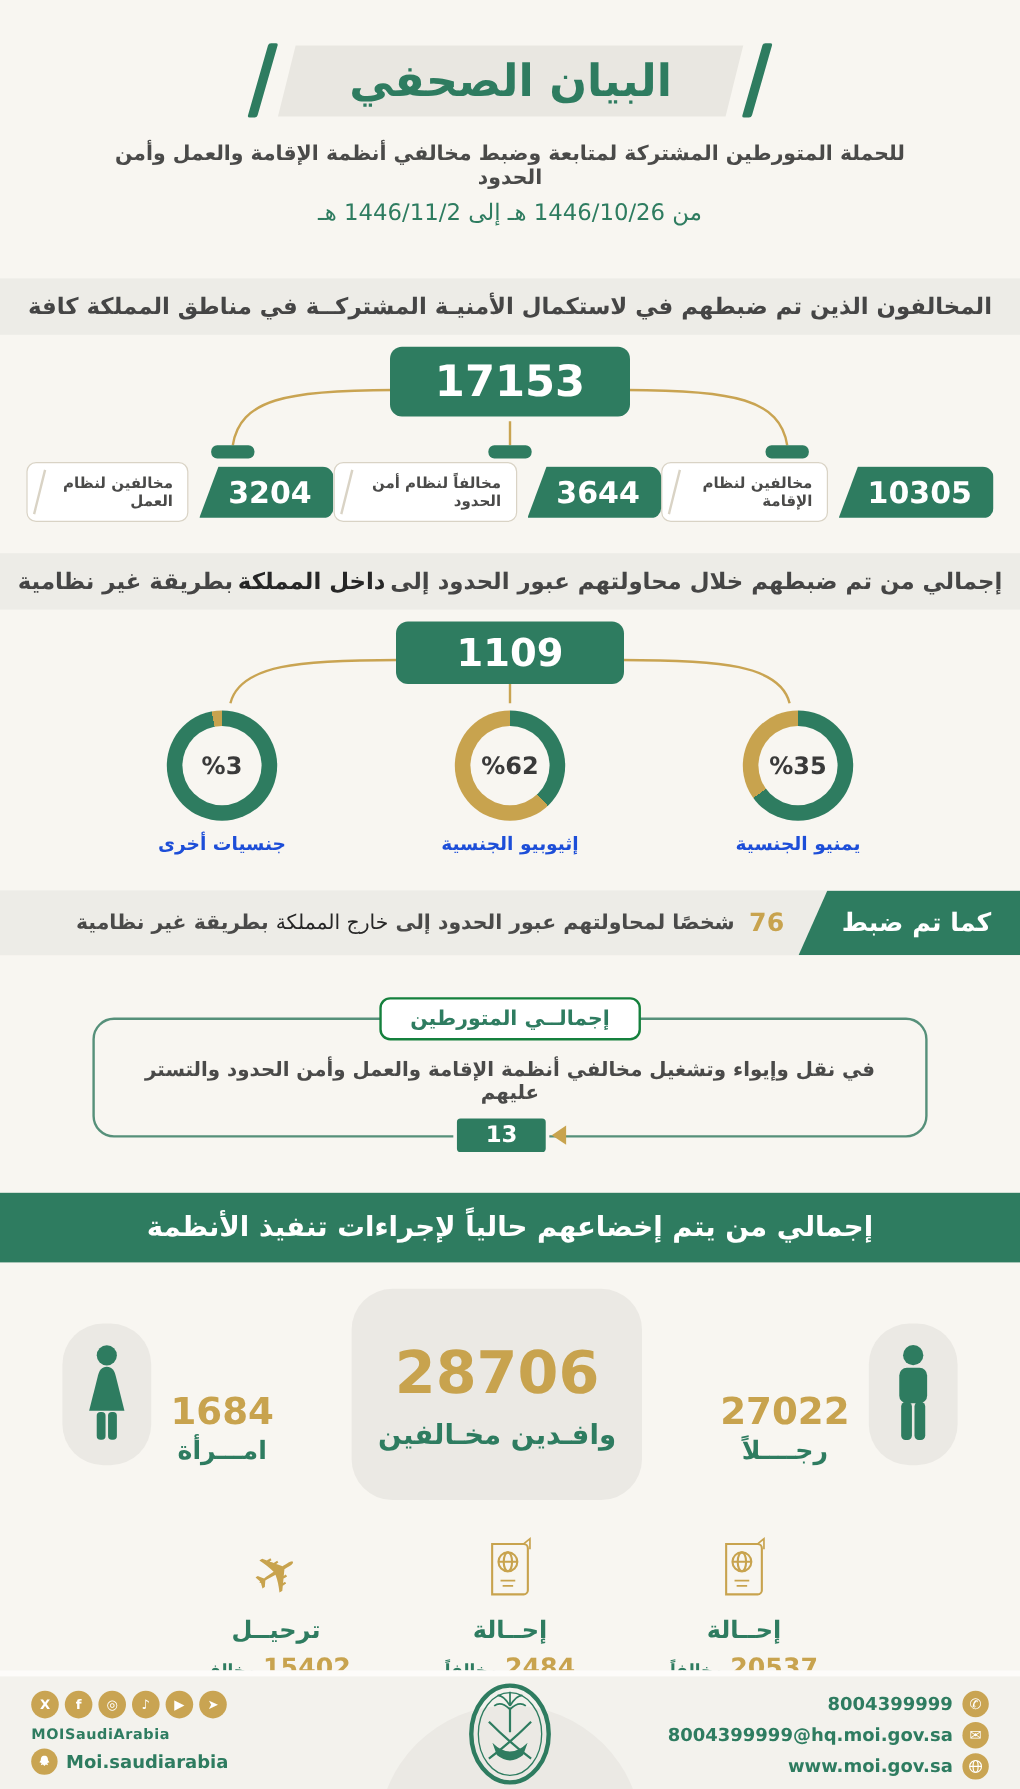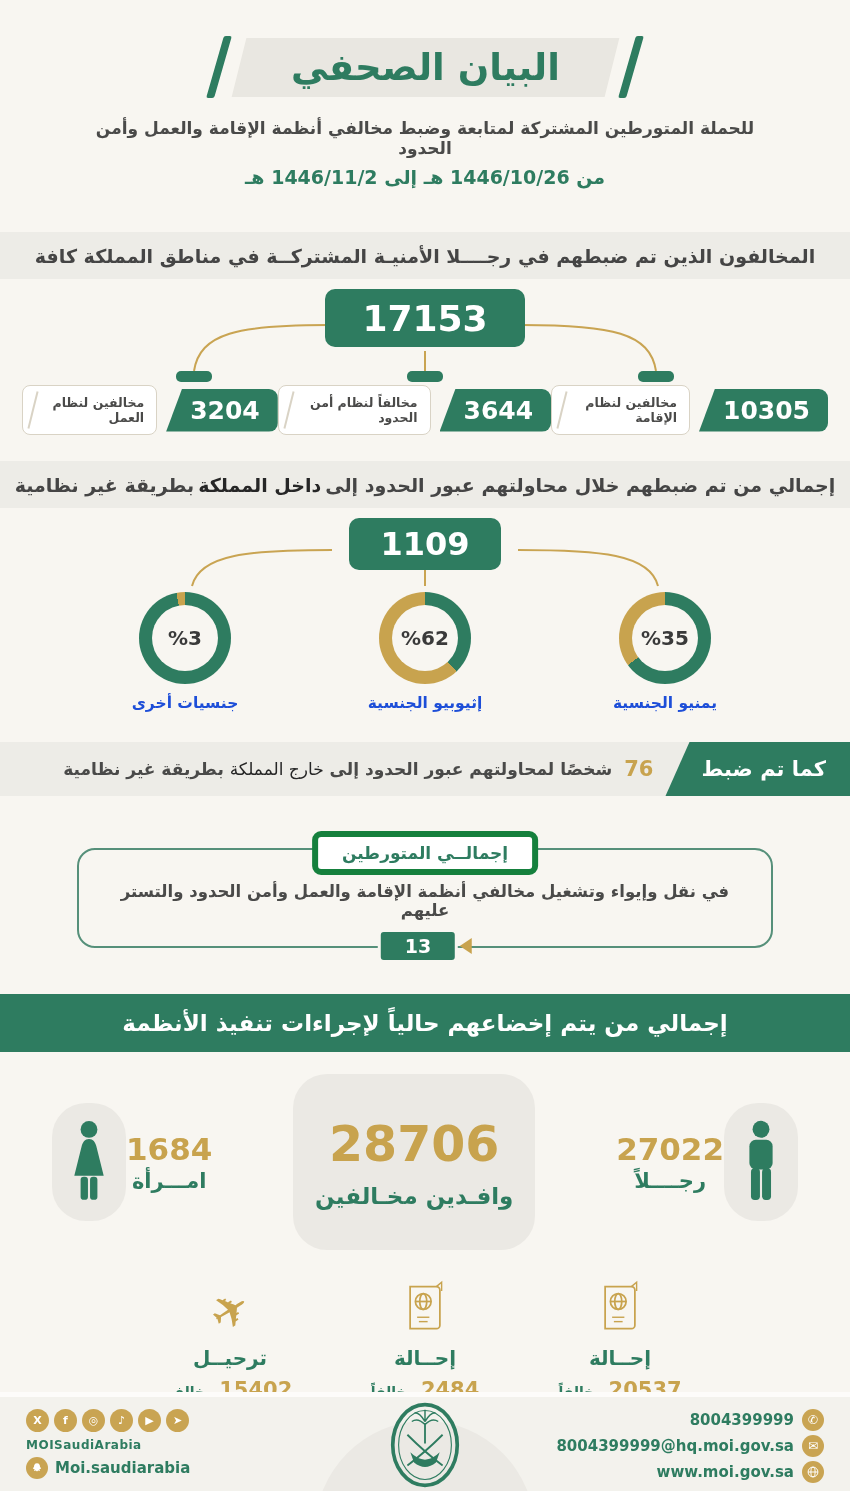--- a/index.html
+++ b/index.html
@@ -6,34 +6,34 @@
   .page{position:relative;width:850px;height:1491px;margin:0 auto;background:#f8f6f1;
         font-family:"DejaVu Sans",sans-serif;direction:rtl;overflow:hidden;color:#474747;}
 
   
   .header{display:flex;justify-content:center;align-items:center;gap:16px;padding-top:36px;}
   .hd-slash{width:8px;height:62px;background:#2e7c60;transform:skewX(-16deg);border-radius:2px;}
   .title-plate{background:#e9e7e1;transform:skewX(-14deg);padding:8px 52px;}
   .title-plate .tp-in{display:block;transform:skewX(14deg);color:#2e7c60;font-size:37px;font-weight:800;}
 
   .sub1{margin-top:20px;text-align:center;font-size:17px;font-weight:700;color:#4a4a49;padding:0 90px;}
-  .sub2{margin-top:8px;text-align:center;font-size:19px;font-weight:700;color:#2e7c60;}
+  .sub2{margin-top:8px;text-align:center;font-size:19px;font-weight:400;color:#2e7c60;}
 
   
   .bar{background:#edece7;height:47px;display:flex;align-items:center;justify-content:center;
        font-weight:800;color:#454545;font-size:19px;}
   .bar .bold{font-weight:900;color:#262626;margin:0 4px;}
   .bar1{margin-top:44px;}
   .bar2{margin-top:26px;}
 
   
   .total-box{position:relative;z-index:2;width:200px;height:58px;margin:10px auto 0;background:#2e7c60;
              border-radius:10px;color:#fff;font-size:36px;font-weight:800;
              display:flex;align-items:center;justify-content:center;}
-  .total-box.small{width:152px;height:52px;font-size:32px;}
+  .total-box.small{width:190px;height:52px;font-size:32px;}
   svg.conn{display:block;margin-top:-30px;position:relative;z-index:1;}
 
   .cat-row{display:flex;justify-content:space-between;align-items:center;padding:0 22px;margin-top:-4px;}
   .cat{display:flex;align-items:center;gap:9px;}
   .cat-num{background:#2e7c60;color:#ffffff;font-weight:800;font-size:25px;padding:7px 18px 7px 24px;
            border-radius:0 9px 9px 0;clip-path:polygon(16px 0,100% 0,100% 100%,0 100%);}
   .cat-label{position:relative;background:#fff;border:1px solid #d9d3c5;border-radius:8px;
              padding:9px 12px 9px 20px;font-size:12.5px;font-weight:700;color:#4a4a49;}
   .cat-label::after{content:"";position:absolute;left:9px;top:5px;bottom:5px;width:2px;
                     background:#d9d3c5;transform:rotate(14deg);}
@@ -54,34 +54,34 @@
             display:flex;align-items:center;padding:0 24px 0 36px;
             clip-path:polygon(24px 0,100% 0,100% 100%,0 100%);}
   .ob-count{color:#c8a34e;font-size:21px;font-weight:800;}
   .ob-text{font-size:17px;font-weight:700;color:#4a4a49;}
   .ob-text .bold{font-weight:400;color:#262626;}
 
   
   .involved{position:relative;width:640px;margin:52px auto 0;border:2px solid #56907a;border-radius:18px;
             padding:32px 26px 26px;text-align:center;font-size:16.5px;font-weight:700;color:#4a4a49;}
   .inv-chip{position:absolute;top:-19px;right:50%;transform:translateX(50%);background:#fff;
-            border:6px solid #15803d;border-radius:9px;padding:6px 24px;color:#2e7c60;
+            border:2px solid #15803d;border-radius:9px;padding:6px 24px;color:#2e7c60;
             font-size:17px;font-weight:800;white-space:nowrap;}
   .inv-badge{position:absolute;bottom:-17px;left:50%;transform:translateX(-50%);
              direction:ltr;display:flex;align-items:center;}
   .b13{background:#2e7c60;color:#fff;font-weight:800;font-size:19px;border-radius:6px;
        padding:3px 24px;border:3px solid #f8f6f1;}
   .tri13{width:0;height:0;border-top:8px solid transparent;border-bottom:8px solid transparent;
          border-right:12px solid #c8a34e;margin-left:2px;}
 
   
   .proc-bar{margin-top:46px;background:#2e7c60;height:58px;display:flex;align-items:center;
             justify-content:center;color:#fff;font-size:23px;font-weight:800;}
   .stats{display:flex;align-items:center;justify-content:space-between;padding:0 52px;margin-top:22px;}
-  .stat{display:flex;align-items:center;gap:0;}
+  .stat{display:flex;align-items:flex-end;gap:16px;}
   .icon-plate{width:74px;height:118px;background:#ebe9e4;border-radius:34px;
               display:flex;align-items:center;justify-content:center;}
   .stat-text{text-align:center;}
   .stat-val{color:#c8a34e;font-size:31px;font-weight:800;}
   .stat-lbl{color:#2e7c60;font-size:21px;font-weight:800;margin-top:2px;}
   .stat-center{background:#ebe9e4;border-radius:34px;width:242px;height:176px;display:flex;
                flex-direction:column;align-items:center;justify-content:center;gap:8px;}
   .stat-center .stat-val{font-size:49px;}
   .stat-center .stat-lbl{font-size:23px;}
 
@@ -126,21 +126,21 @@
     <div class="title-plate">
       <span class="tp-in">البيان الصحفي</span>
     </div>
     <div class="hd-slash"></div>
   </div>
 
   <div class="sub1">للحملة المتورطين المشتركة لمتابعة وضبط مخالفي أنظمة الإقامة والعمل وأمن الحدود</div>
   <div class="sub2">من 1446/10/26 هـ إلى 1446/11/2 هـ</div>
 
   <div class="bar bar1">
-    <span>المخالفون الذين تم ضبطهم في رجــــلا الأمنيـة المشتركــة في مناطق المملكة كافة</span>
+    <span>المخالفون الذين تم ضبطهم في لاستكمال الأمنيـة المشتركــة في مناطق المملكة كافة</span>
   </div>
 
   <div class="tree" style="position:relative;">
     <div class="total-box">17153</div>
     <svg class="conn" width="850" height="72" viewBox="0 0 850 72">
       <path d="M522,8 C612,8 650,16 656,54" stroke="#c9a452" stroke-width="2" fill="none"></path>
       <path d="M328,8 C238,8 200,16 194,54" stroke="#c9a452" stroke-width="2" fill="none"></path>
       <path d="M425,34 L425,54" stroke="#c9a452" stroke-width="2" fill="none"></path>
       <rect x="638" y="54" width="36" height="11" rx="5" fill="#2e7c60"></rect>
       <rect x="407" y="54" width="36" height="11" rx="5" fill="#2e7c60"></rect>

